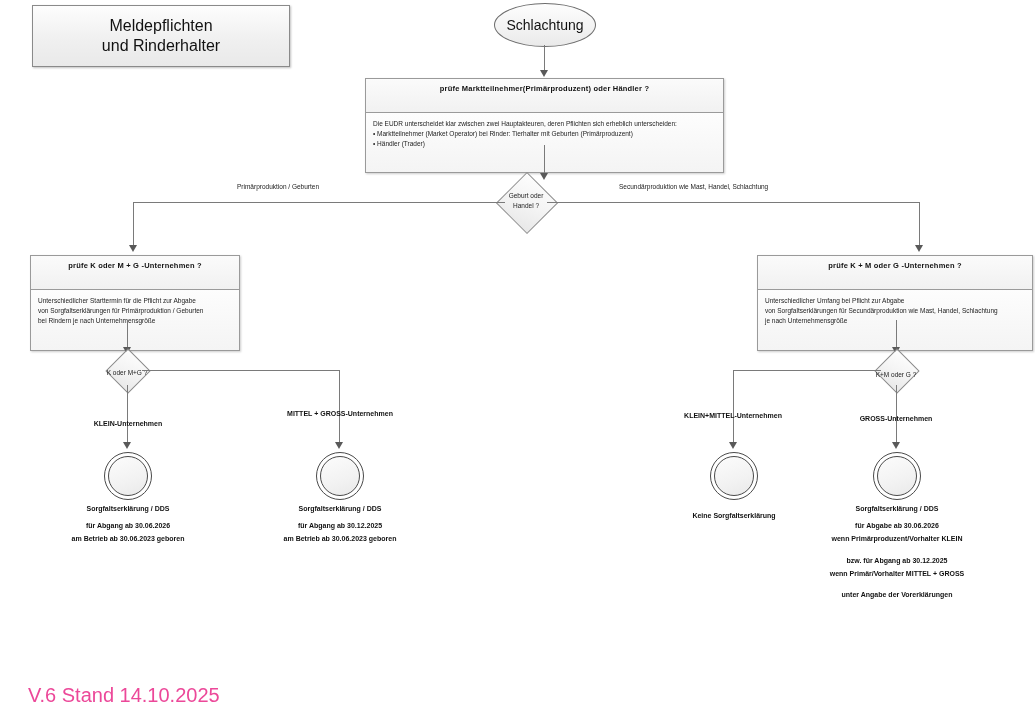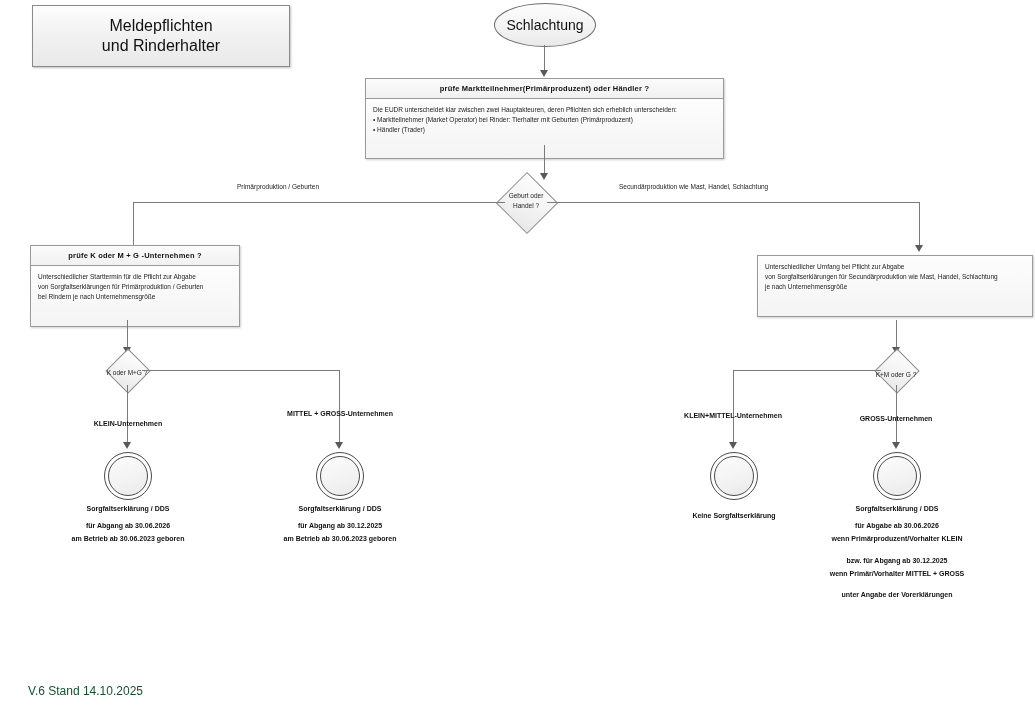--- a/index.html
+++ b/index.html
@@ -62,35 +62,35 @@
     background: #fafafa;
     box-shadow: 1px 1px 2px rgba(0,0,0,0.20);
   }
   .proc-head {
     border-bottom: 1px solid #9a9a9a;
     background: linear-gradient(180deg, #fbfbfb 0%, #f1f1f1 100%);
     text-align: center;
     font-weight: bold;
     font-size: 7.5px;
     letter-spacing: 0.2px;
-    padding: 5px 4px 5px 4px;
+    padding: 5px 4px 19px 4px;
     color: #111;
   }
   .proc-body {
     font-size: 6.5px;
     line-height: 1.55;
     padding: 6px 7px 7px 7px;
     color: #222;
     background: linear-gradient(180deg, #fdfdfd 0%, #f4f4f4 100%);
   }
   .proc-body div { white-space: nowrap; }
 
   #box-main { left: 365px; top: 78px; width: 357px; }
   #box-main .proc-body { height: 46px; }
-  #box-left { left: 30px; top: 245px; width: 208px; }
+  #box-left { left: 30px; top: 255px; width: 208px; }
   #box-left .proc-body { height: 47px; }
   #box-right { left: 757px; top: 255px; width: 274px; }
   #box-right .proc-body { height: 47px; }
 
   
   .diamond {
     background: linear-gradient(160deg, #fdfdfd 0%, #f3f3f3 55%, #e8e8e8 100%);
     border: 1px solid #8a8a8a;
     transform: rotate(45deg);
   }
@@ -171,22 +171,22 @@
     text-align: center;
     line-height: 1.9;
     white-space: nowrap;
   }
   .term-detail .gap { display: block; height: 8px; }
 
   
   .footer {
     left: 28px;
     top: 684px;
-    font-size: 12px;
-    color: #14532d;
+    font-size: 20px;
+    color: #ec4899;
   }
 </style>
 </head>
 <body>
 
 <div id="canvas">
 
   <div class="abs title-box">
     <div>
       <span>Meldepflichten</span>
@@ -233,20 +233,21 @@
   <div class="abs proc-box" id="box-left">
     <div class="proc-head">prüfe K oder M + G -Unternehmen ?</div>
     <div class="proc-body">
       <div>Unterschiedlicher Starttermin für die Pflicht zur Abgabe</div>
       <div>von Sorgfaltserklärungen für Primärproduktion / Geburten</div>
       <div>bei Rindern je nach Unternehmensgröße</div>
     </div>
   </div>
 
   <div class="abs proc-box" id="box-right">
+    <div class="proc-head">prüfe K + M oder G -Unternehmen ?</div>
     <div class="proc-body">
       <div>Unterschiedlicher Umfang bei Pflicht zur Abgabe</div>
       <div>von Sorgfaltserklärungen für Secundärproduktion wie Mast, Handel, Schlachtung</div>
       <div>je nach Unternehmensgröße</div>
     </div>
   </div>
 
   <div class="abs line-v" style="left:127px; top:320px; height:28px;"></div>
   <div class="abs arrow-down" style="left:123px; top:347px;"></div>
 

